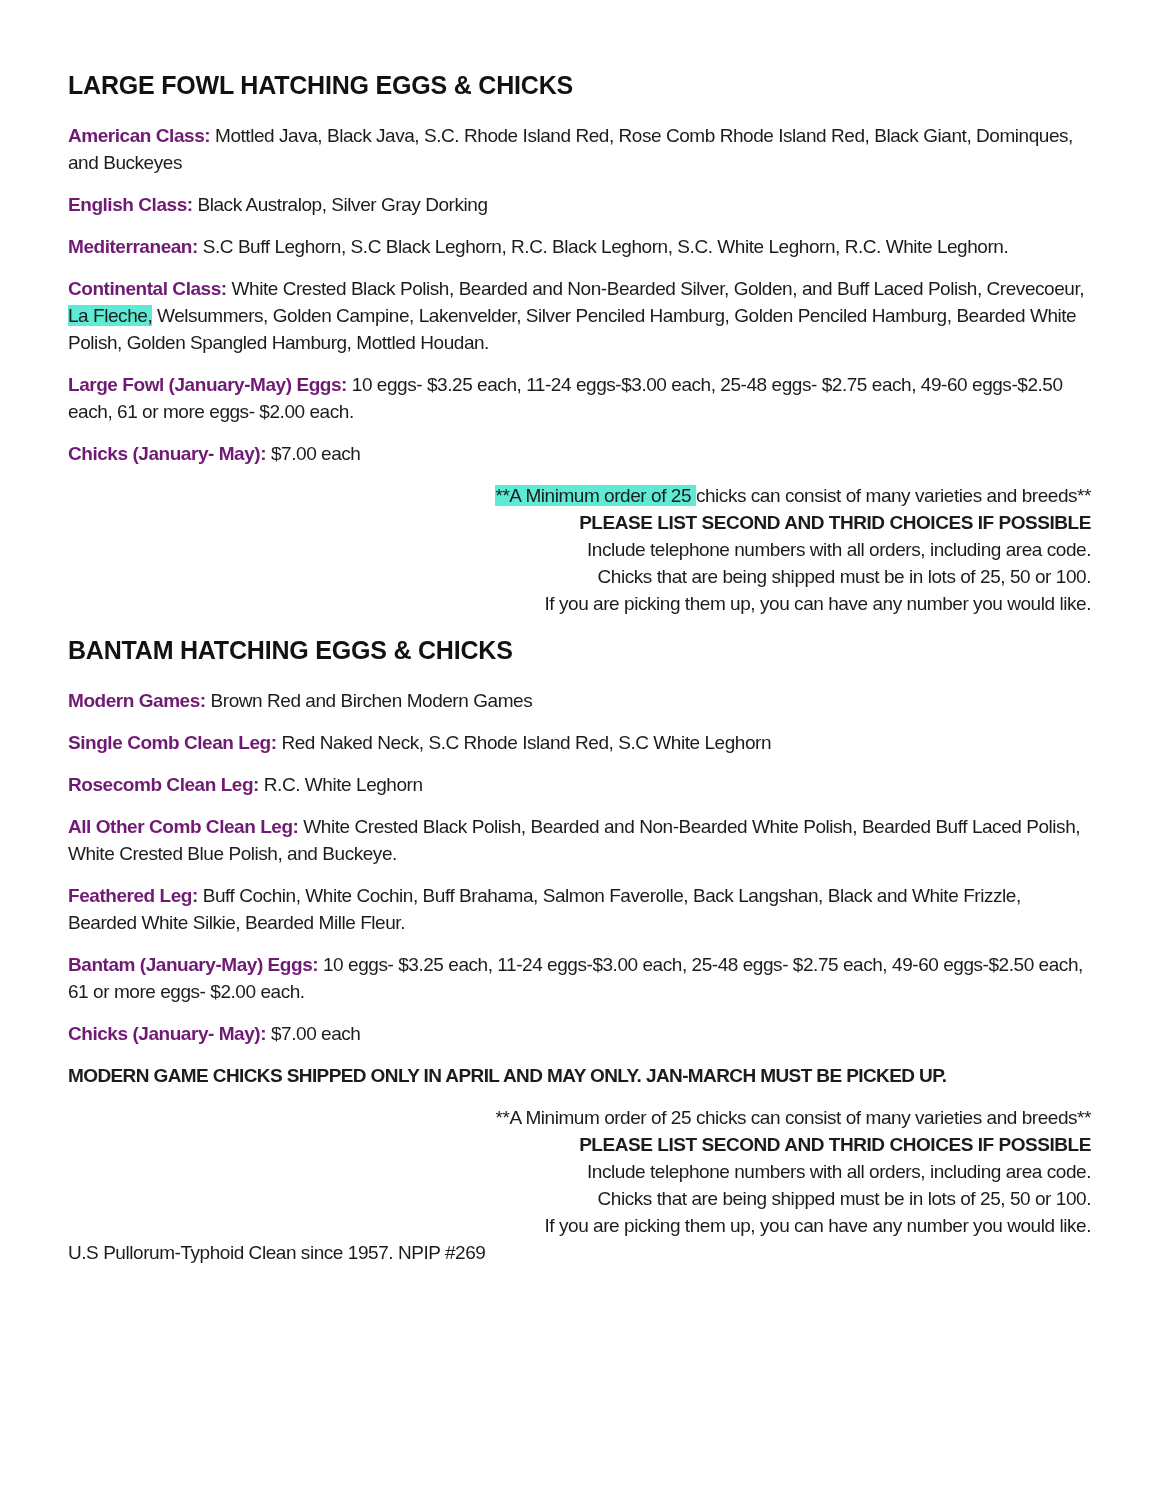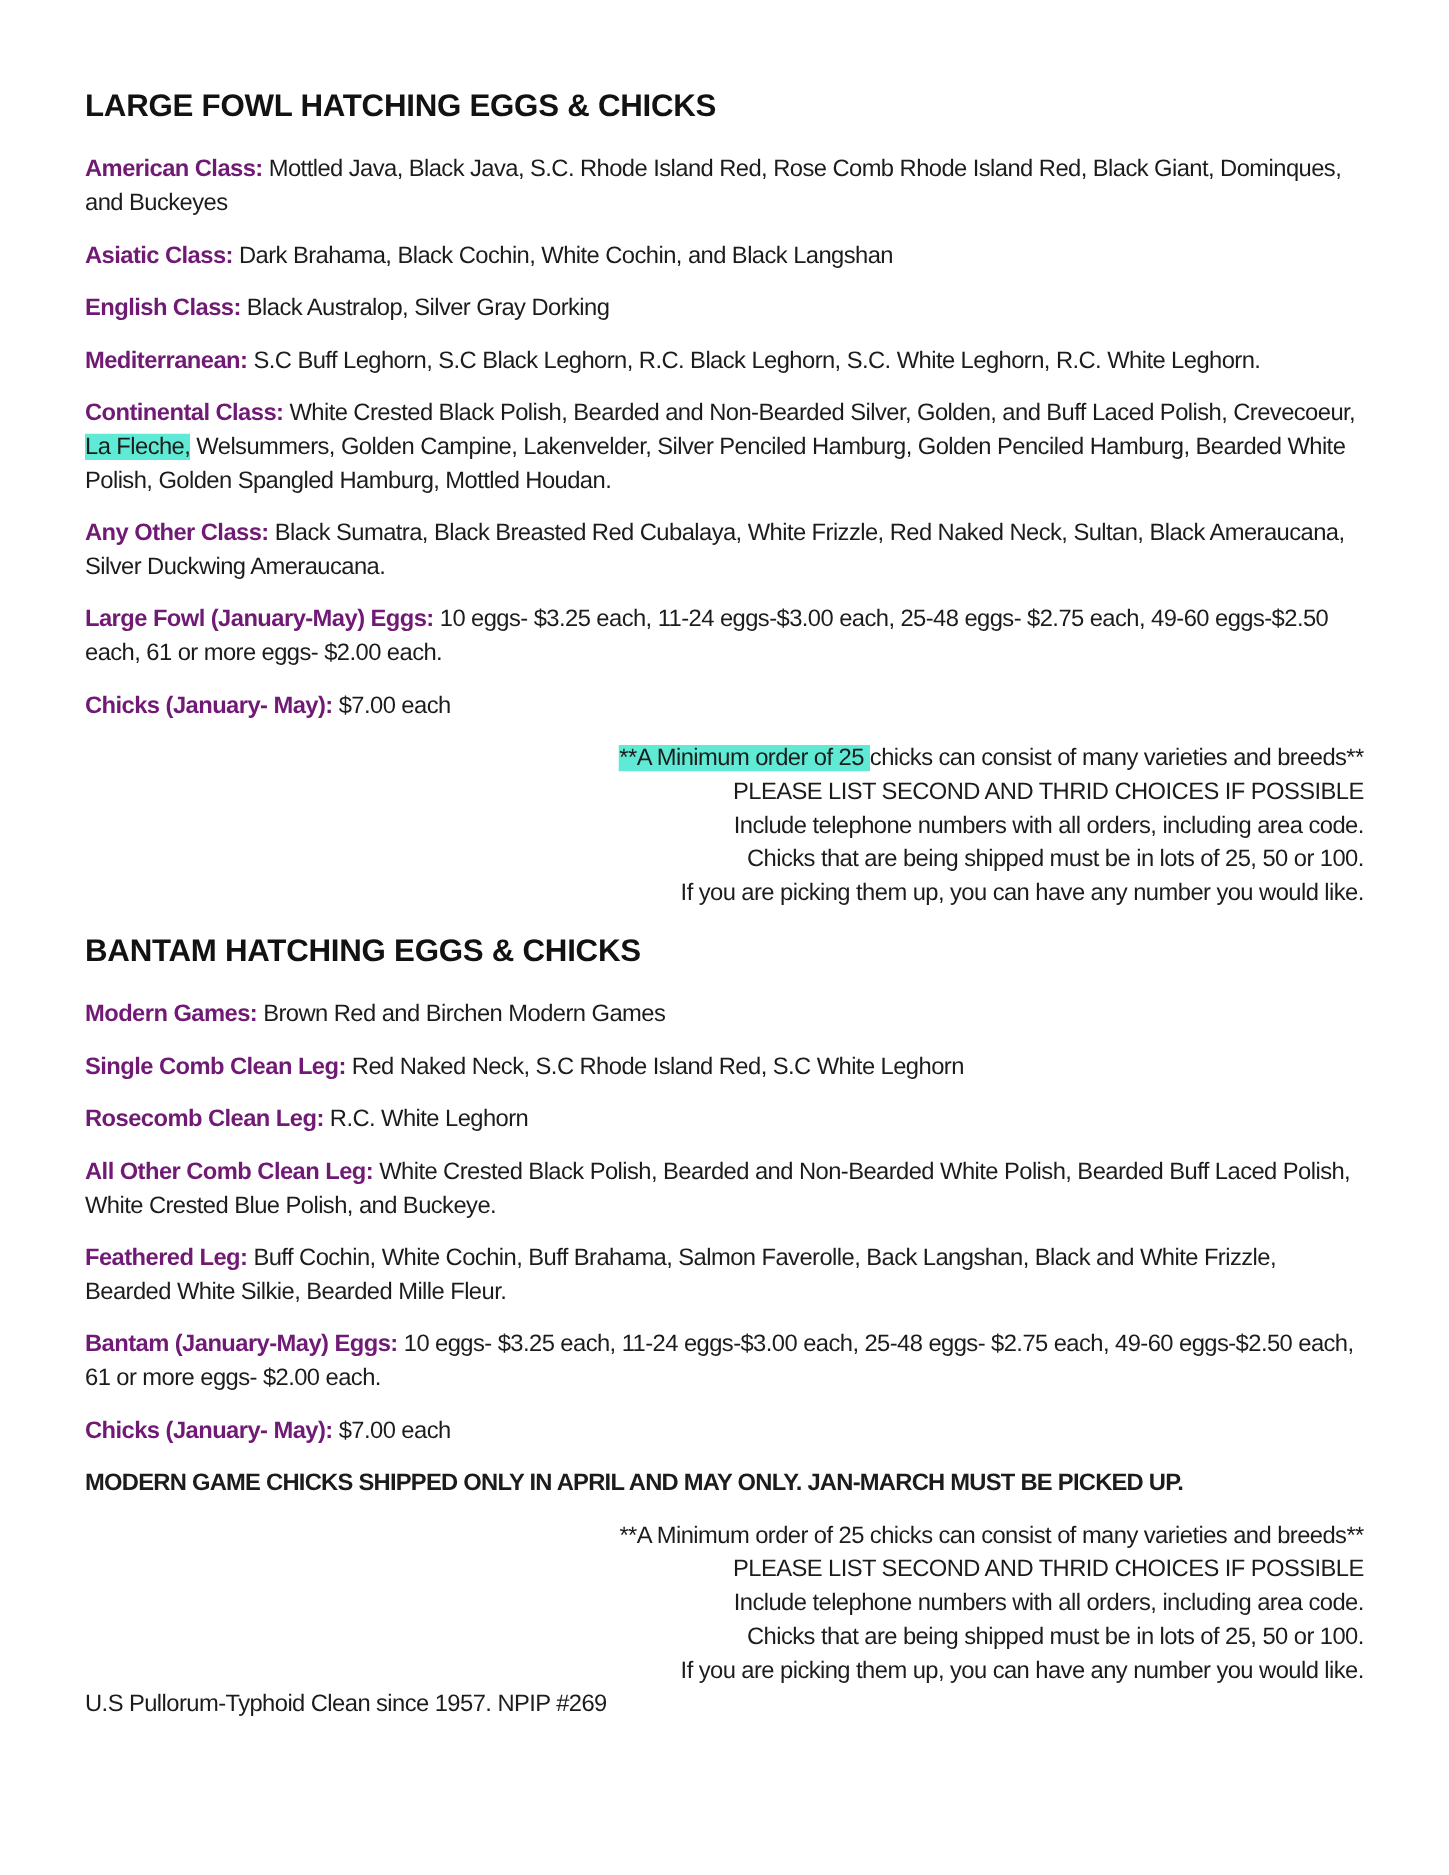--- a/index.html
+++ b/index.html
@@ -34,42 +34,40 @@
   }
   .para b { color: #701a75; }
   .hl { background: #5eead4; }
   .notes {
     font-size: 19px;
     line-height: 27px;
     letter-spacing: -0.45px;
     text-align: right;
     margin: 0;
   }
-  .notes .bold { font-weight: normal; }
+  .notes .bold { font-weight: bold; }
   .shipping { font-weight: bold; letter-spacing: -0.6px; }
   .footer { margin: 0; }
 </style>
 </head>
 <body>
 
 <div class="page">
 
   <h1 class="doc-title">LARGE FOWL HATCHING EGGS &amp; CHICKS</h1>
 
   <p class="para"><b>American Class:</b> <span>Mottled Java, Black Java, S.C. Rhode Island Red, Rose Comb Rhode Island Red, Black Giant, Dominques, and Buckeyes</span></p>
 
-  <p class="para"><b>Asiatic Class:</b> <span>Dark Brahama, Black Cochin, White Cochin, and Black Langshan</span></p>
 
   <p class="para"><b>English Class:</b> <span>Black Australop, Silver Gray Dorking</span></p>
 
   <p class="para"><b>Mediterranean:</b> <span>S.C Buff Leghorn, S.C Black Leghorn, R.C. Black Leghorn, S.C. White Leghorn, R.C. White Leghorn.</span></p>
 
   <p class="para"><b>Continental Class:</b> <span>White Crested Black Polish, Bearded and Non-Bearded Silver, Golden, and Buff Laced Polish, Crevecoeur, </span><span class="hl">La Fleche,</span><span> Welsummers, Golden Campine, Lakenvelder, Silver Penciled Hamburg, Golden Penciled Hamburg, Bearded White Polish, Golden Spangled Hamburg, Mottled Houdan.</span></p>
 
-  <p class="para"><b>Any Other Class:</b> <span>Black Sumatra, Black Breasted Red Cubalaya, White Frizzle, Red Naked Neck, Sultan, Black Ameraucana, Silver Duckwing Ameraucana.</span></p>
 
   <p class="para"><b>Large Fowl (January-May) Eggs:</b> <span>10 eggs- $3.25 each, 11-24 eggs-$3.00 each, 25-48 eggs- $2.75 each, 49-60 eggs-$2.50 each, 61 or more eggs- $2.00 each.</span></p>
 
   <p class="para"><b>Chicks (January- May):</b> <span>$7.00 each</span></p>
 
   <div class="notes">
     <div><span class="hl">**A Minimum order of 25 </span><span>chicks can consist of many varieties and breeds**</span></div>
     <div class="bold">PLEASE LIST SECOND AND THRID CHOICES IF POSSIBLE</div>
     <div>Include telephone numbers with all orders, including area code.</div>
     <div>Chicks that are being shipped must be in lots of 25, 50 or 100.</div>

